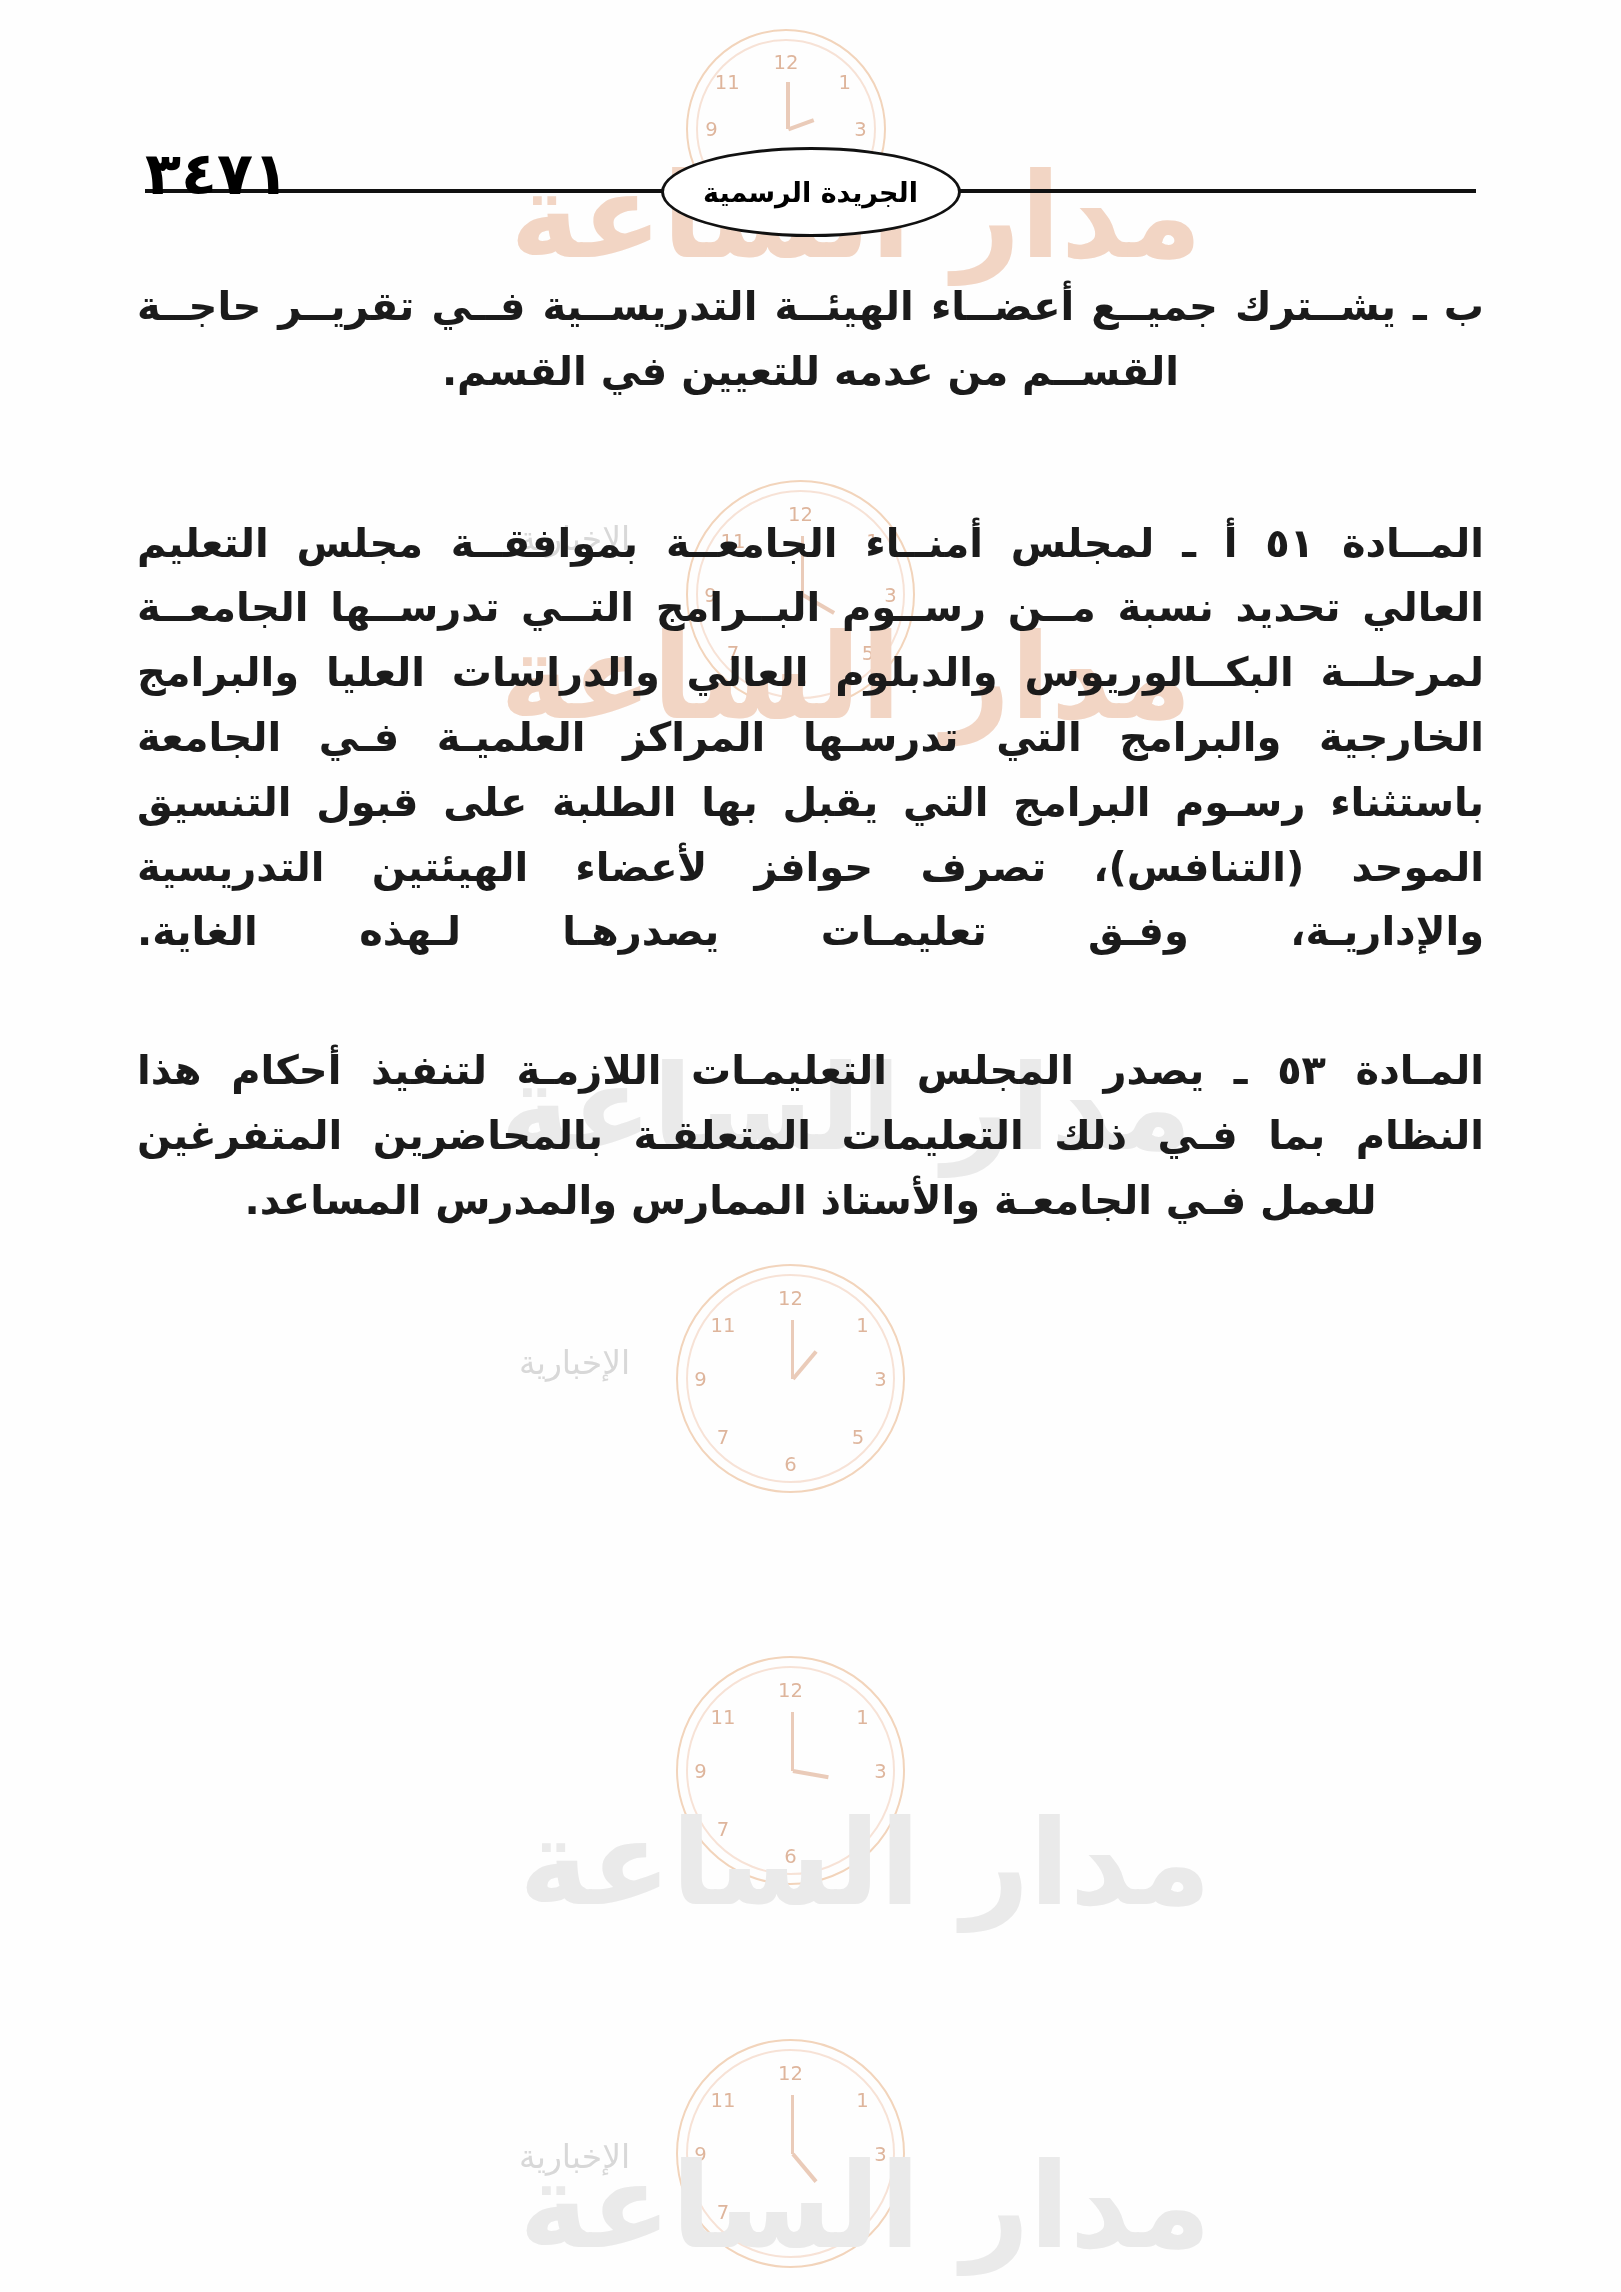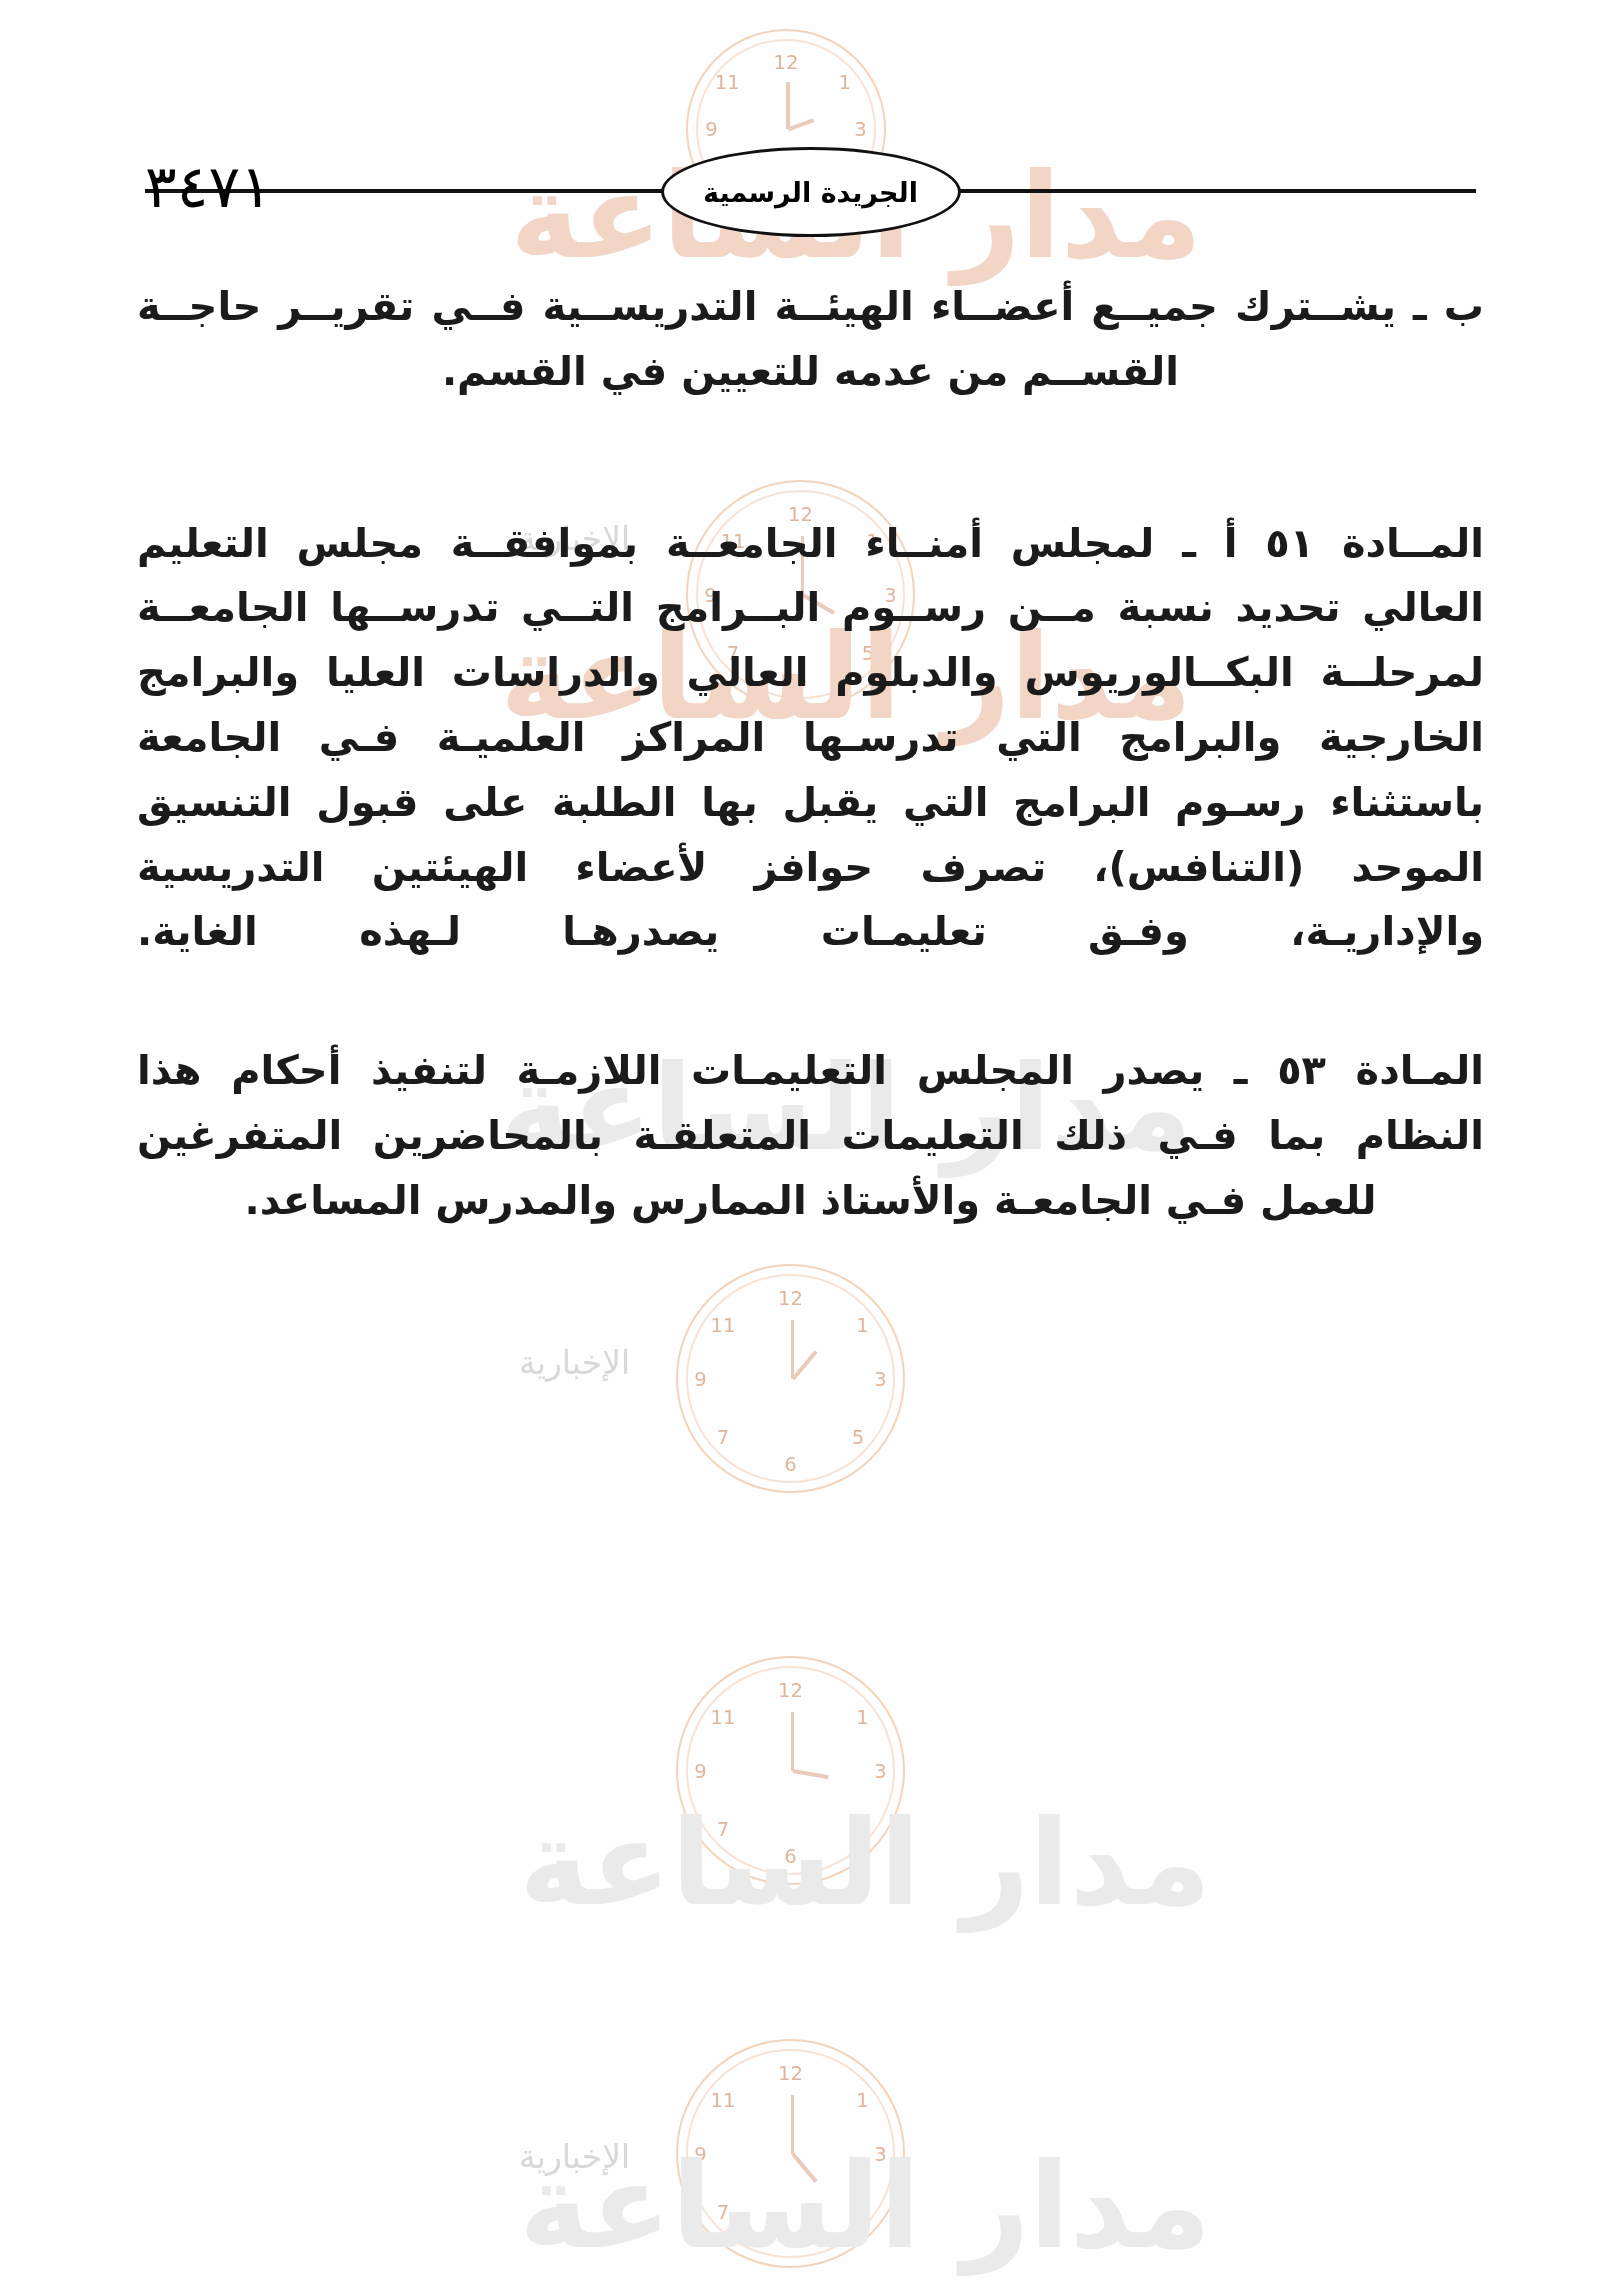--- a/index.html
+++ b/index.html
@@ -74,24 +74,24 @@
   }
   .header .rule {
     position: absolute;
     top: 71px;
     right: 0;
     left: 0;
     border-top: 4.9px solid #111;
   }
   .page-number {
     position: absolute;
-    top: 103px;
+    top: 90px;
     left: 0;
     font-size: 59px;
-    font-weight: normal;
+    font-weight: bold;
     color: #000;
     letter-spacing: 2px;
     transform: translateY(-100%);
   }
   .oval {
     position: absolute;
     top: 29px;
     left: 50%;
     transform: translateX(-50%);
     width: 294px;

